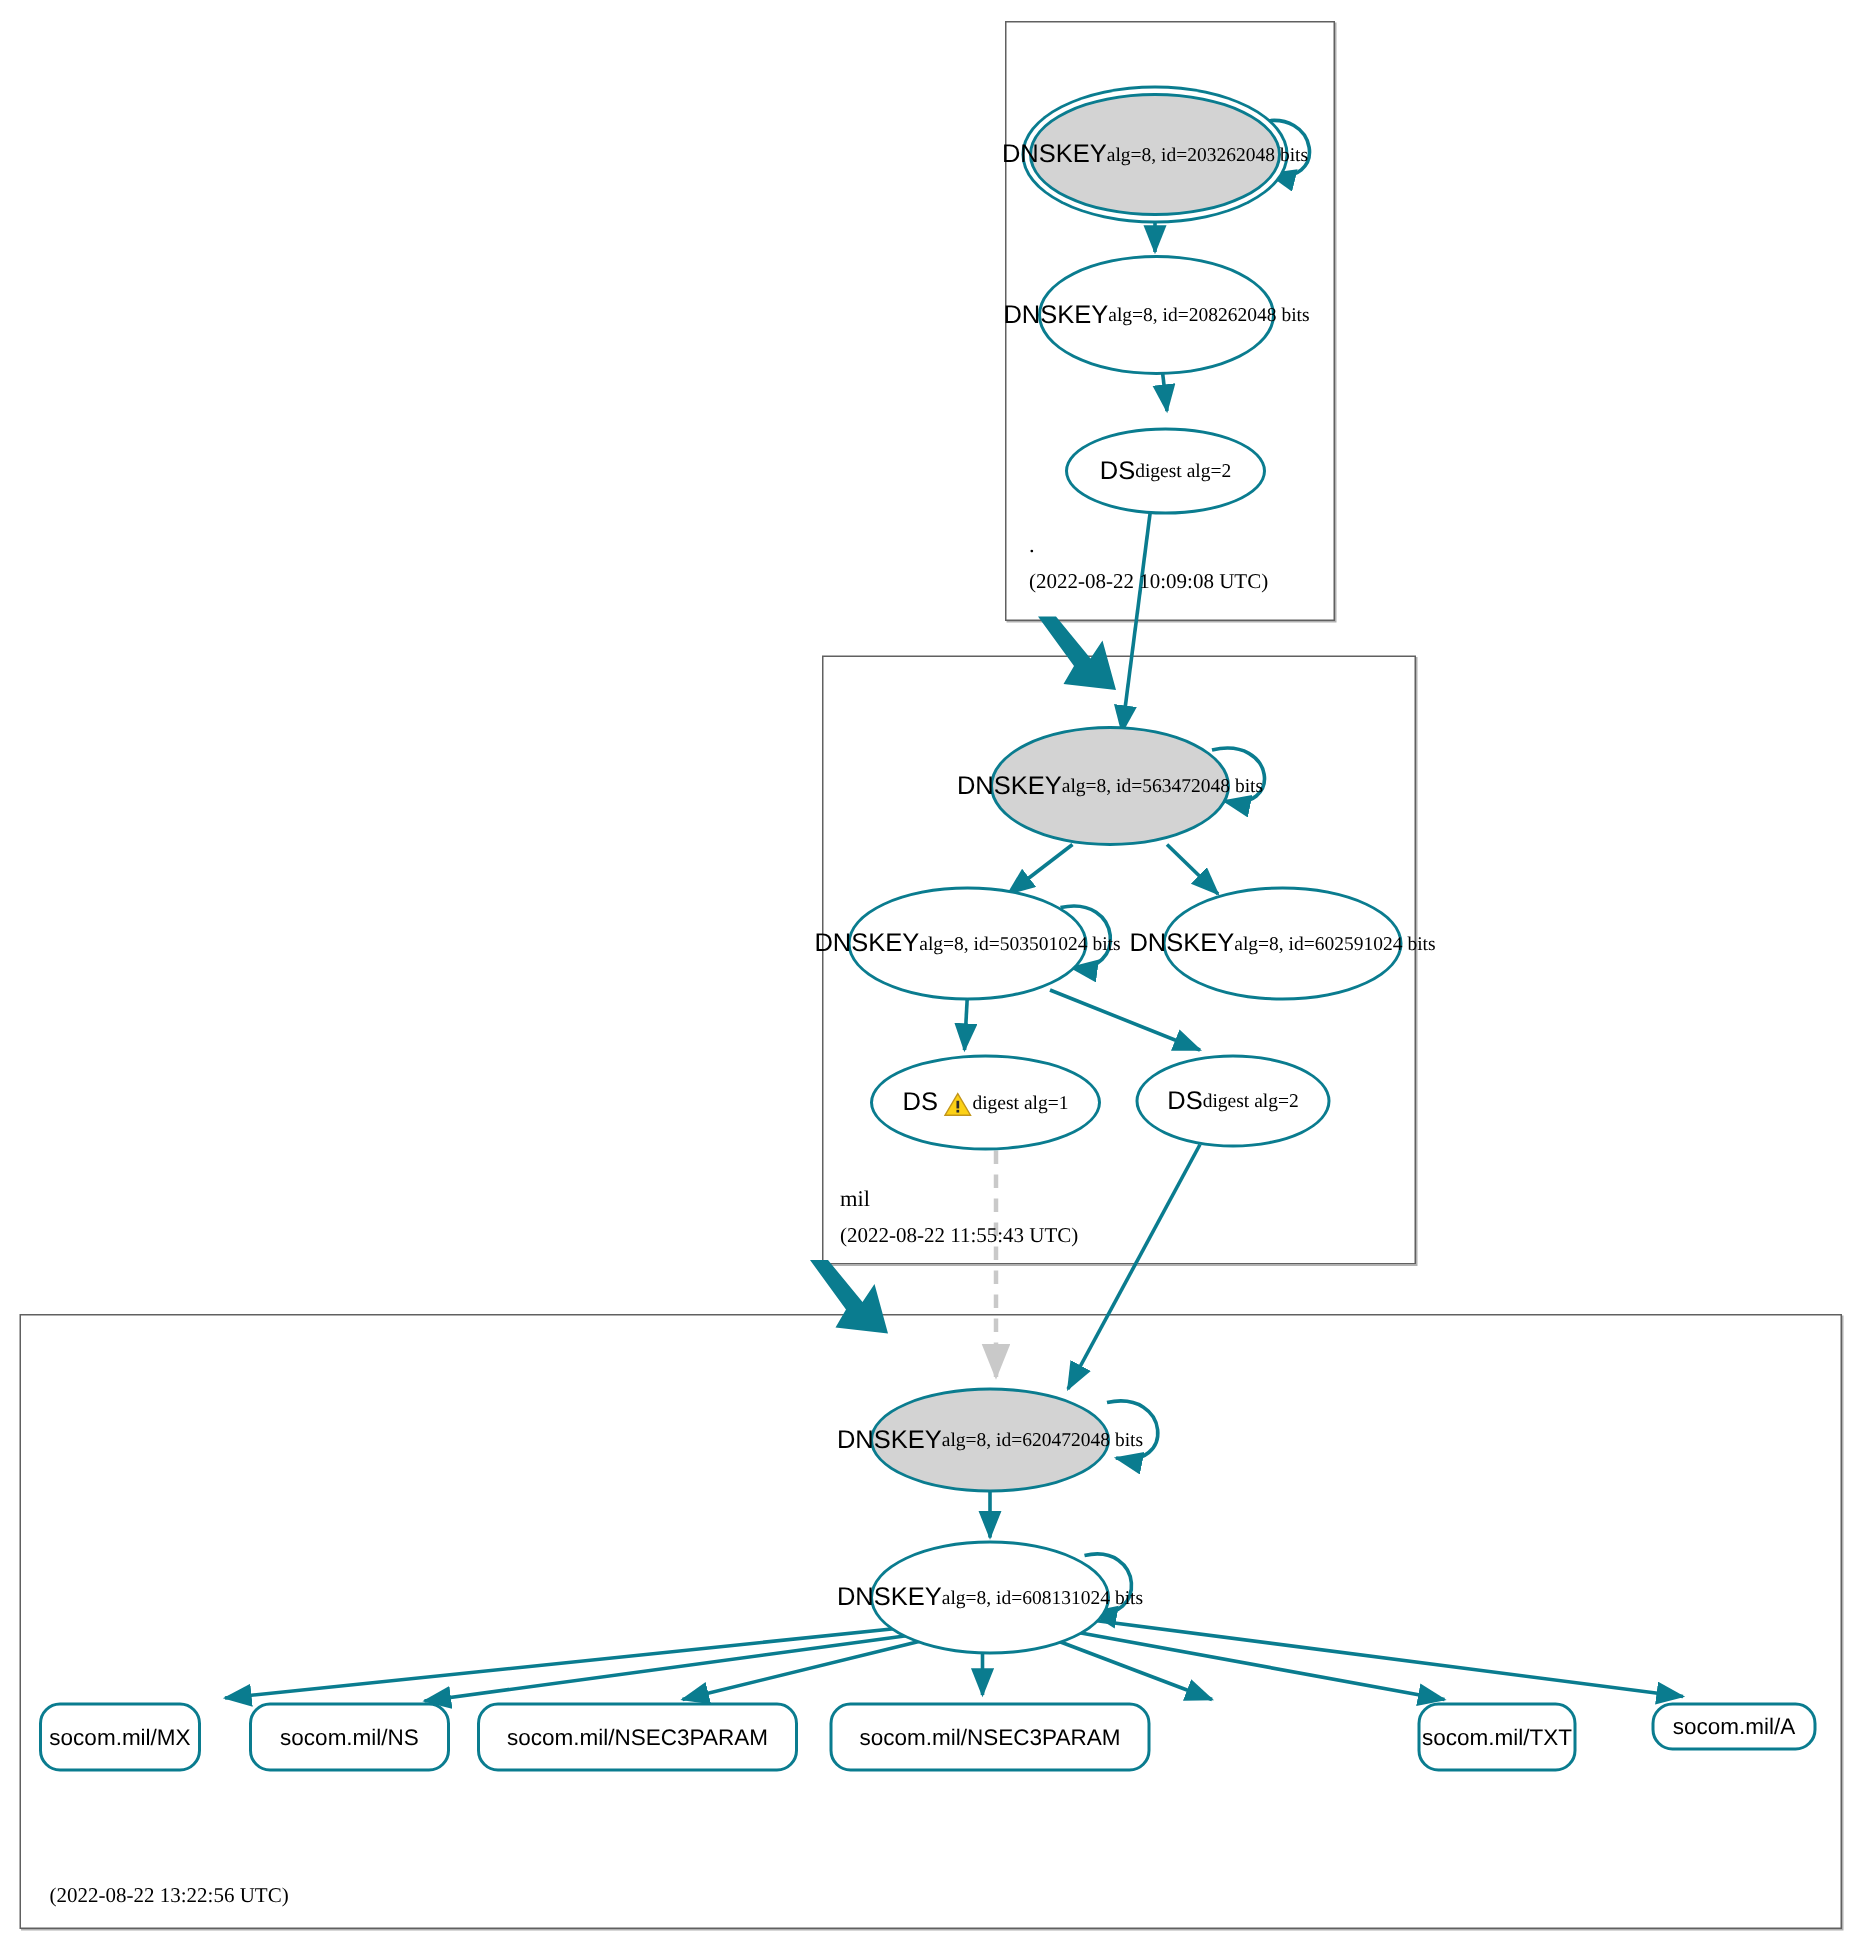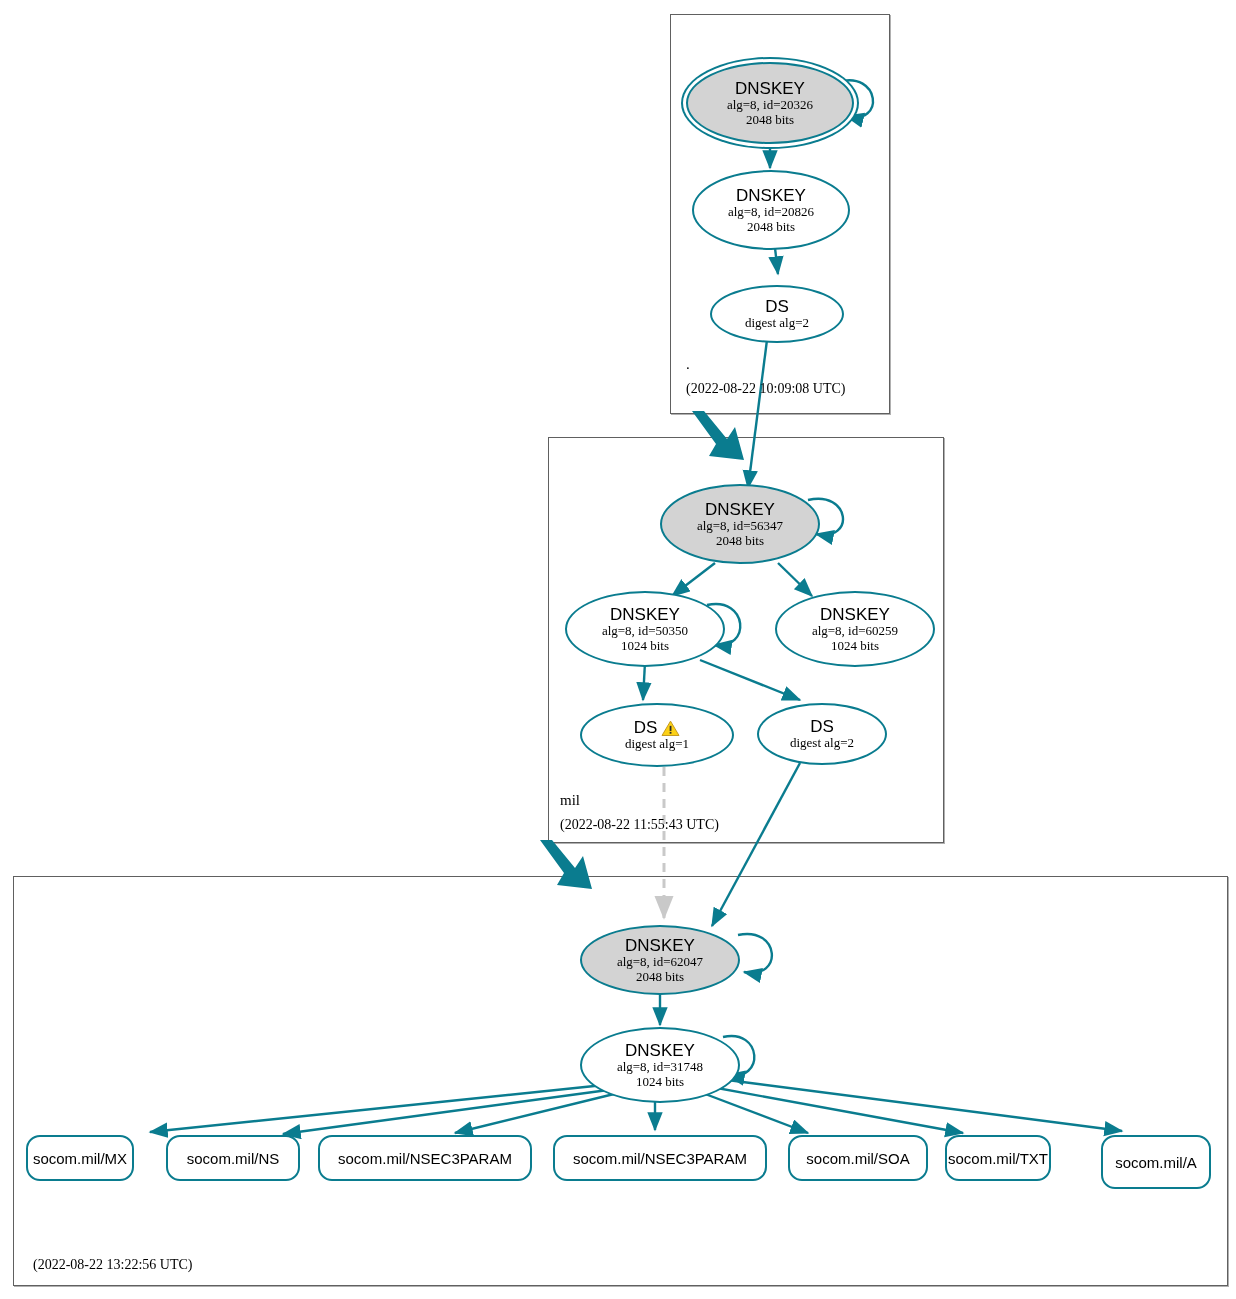--- a/index.html
+++ b/index.html
@@ -44,21 +44,21 @@
     position: absolute;
     left: 0; top: 0;
     width: 1236px;
     height: 1299px;
     pointer-events: none;
   }
   
   .node {
     position: absolute;
     display: flex;
-    flex-direction: column;
+    flex-direction: row;
     align-items: center;
     justify-content: center;
     border: 2px solid #0a7c8f;
     border-radius: 50%;
     background: #ffffff;
     text-align: center;
     line-height: 1.12;
   }
   .node.secure-key {
     background: #d3d3d3;
@@ -231,42 +231,39 @@
   <div class="zone-time" style="left:560px; top:817px;">(2022-08-22 11:55:43 UTC)</div>
 
   <div class="node secure-key" style="left:580px; top:925px; width:160px; height:70px;">
     <div class="n-title">DNSKEY</div>
     <div class="n-sub">alg=8, id=62047</div>
     <div class="n-sub">2048 bits</div>
   </div>
 
   <div class="node" style="left:580px; top:1027px; width:160px; height:76px;">
     <div class="n-title">DNSKEY</div>
-    <div class="n-sub">alg=8, id=31748</div>
+    <div class="n-sub">alg=8, id=60813</div>
     <div class="n-sub">1024 bits</div>
   </div>
 
   <div class="rrset" style="left:26px; top:1135px; width:108px; height:46px;">
     <span>socom.mil/MX</span>
   </div>
   <div class="rrset" style="left:166px; top:1135px; width:134px; height:46px;">
     <span>socom.mil/NS</span>
   </div>
   <div class="rrset" style="left:318px; top:1135px; width:214px; height:46px;">
     <span>socom.mil/NSEC3PARAM</span>
   </div>
   <div class="rrset" style="left:553px; top:1135px; width:214px; height:46px;">
     <span>socom.mil/NSEC3PARAM</span>
   </div>
-  <div class="rrset" style="left:788px; top:1135px; width:140px; height:46px;">
-    <span>socom.mil/SOA</span>
-  </div>
   <div class="rrset" style="left:945px; top:1135px; width:106px; height:46px;">
     <span>socom.mil/TXT</span>
   </div>
-  <div class="rrset" style="left:1101px; top:1135px; width:110px; height:54px;">
+  <div class="rrset" style="left:1101px; top:1135px; width:110px; height:32px;">
     <span>socom.mil/A</span>
   </div>
 
   <div class="zone-label" style="left:33px; top:1304px;">socom.mil</div>
   <div class="zone-time" style="left:33px; top:1257px;">(2022-08-22 13:22:56 UTC)</div>
 
 </div>
 
 </body></html>

